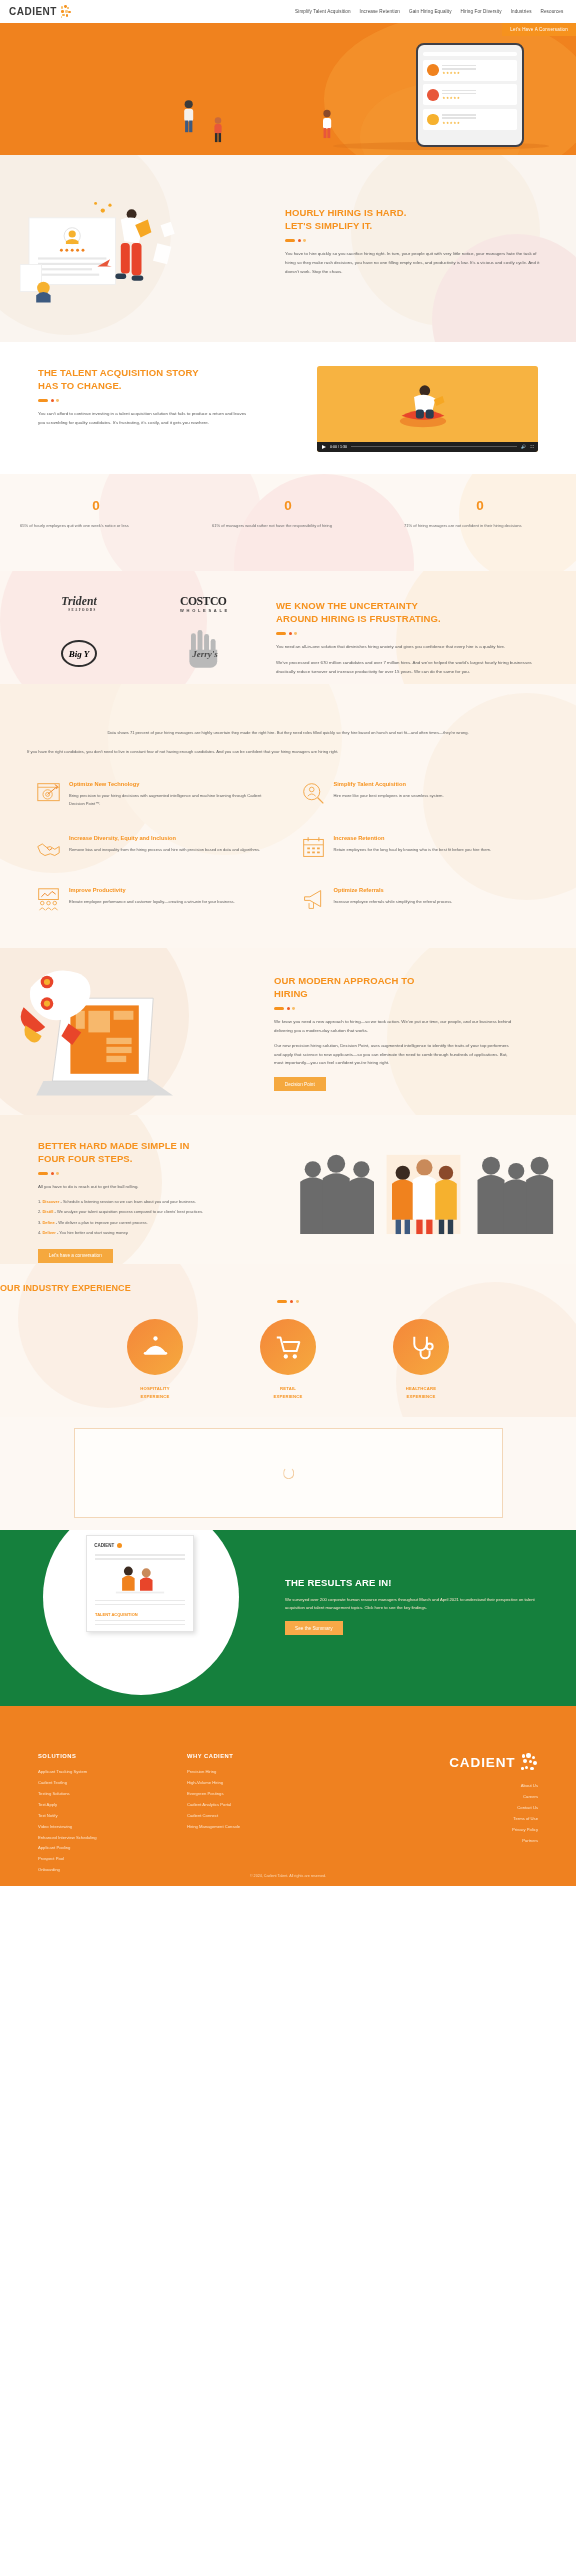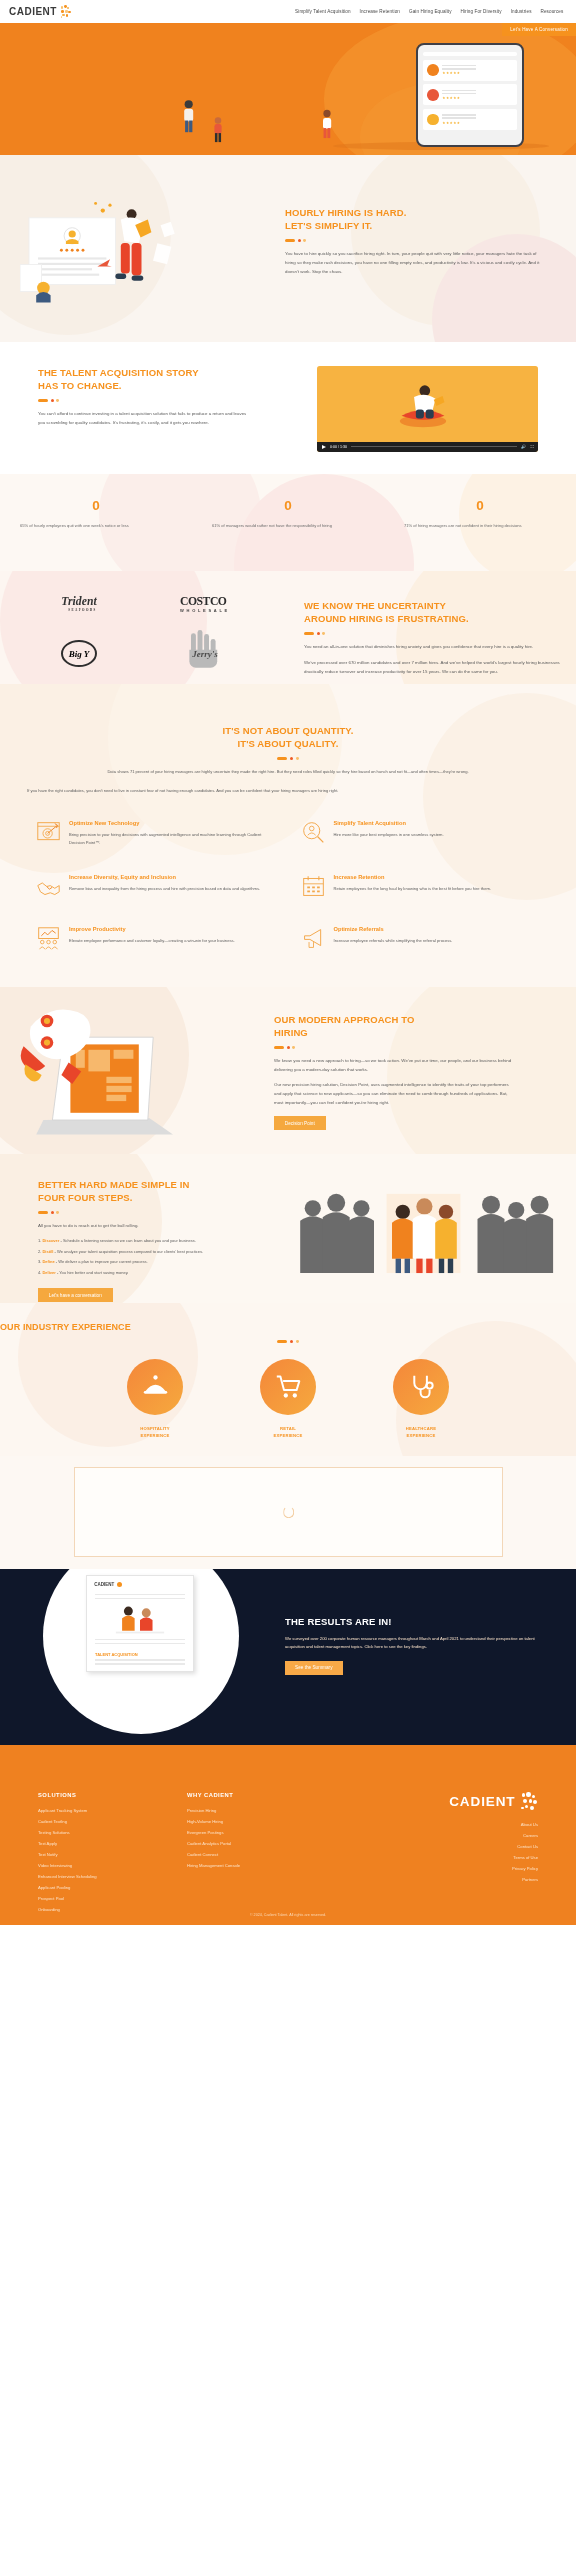--- a/index.html
+++ b/index.html
@@ -88,21 +88,21 @@
   .sec-unc .uc2{position:absolute;right:-36px;top:-36px;width:216px;height:216px;border-radius:50%;background:#fcf0e2;}
   .logos { position:absolute; left:16px; top:7.2px; width:252px; z-index:3;}
   .logo-item { height:50px; display:flex; align-items:center; justify-content:center; }
   .logo-costco { font-size:11.7px; font-weight:800; color:#2b2b2b; letter-spacing:-0.5px; font-family:"Liberation Serif", serif;}
   .logo-costco small { display:block; font-size:4px; letter-spacing:2.7px; color:#444; text-align:center; font-family:"Liberation Sans",sans-serif;}
   .logo-trident { font-size:11.7px; font-style:italic; font-weight:700; color:#333; font-family:"Liberation Serif", serif;}
   .logo-trident small { display:block; font-size:3.2px; letter-spacing:1.4px; text-align:right; font-style:normal;}
   .logo-bigy { width:36px;height:27px;border-radius:50%;border:2.2px solid #2e2e2e; display:flex;align-items:center;justify-content:center;
                font-family:"Liberation Serif",serif; font-weight:700; font-size:9px; font-style:italic;}
   .logo-jerry { font-size:9px; font-weight:700; color:#4a4a4a; font-family:"Liberation Serif",serif; font-style:italic;}
-  .unc-txt { position:absolute; left:304px; top:29px; width:261px; z-index:4;}
+  .unc-txt { position:absolute; left:276px; top:29px; width:261px; z-index:4;}
 
   
   .sec-qual { background:#fdf7f1; position:relative; overflow:hidden; padding:41px 0 0;}
   .sec-qual .qc1{position:absolute;left:-54px;top:-27px;width:216px;height:216px;border-radius:50%;background:#fbf0e4;}
   .sec-qual .qc2{position:absolute;left:108px;top:-63px;width:234px;height:234px;border-radius:50%;background:#fcf3e8;}
   .sec-qual .qc3{position:absolute;right:-54px;top:9px;width:207px;height:207px;border-radius:50%;background:#fbf1e6;}
   .qual-head { text-align:center; position:relative; z-index:3;}
   .qual-head .h2-orange{font-size:9.5px;}
   .qual-head .dots{justify-content:center;}
   .qual-p { position:relative; z-index:3; font-size:4.1px; color:#5d5d5d; line-height:2.0; text-align:center;
@@ -147,21 +147,21 @@
   .ind-lbl { font-size:4.2px; color:#f6921e; font-weight:700; margin-top:10px; line-height:1.7; letter-spacing:0.2px;}
 
   
   .sec-form { height:113px; background:#fdf8f3; position:relative;}
   .form-box { position:absolute; left:74px; top:10.8px; width:429px; height:90px;
               background:#fffdfa; border:0.9px solid #f3d7b8; }
   .spinner { position:absolute; left:50%; top:50%; transform:translate(-50%,-50%);
              width:11.7px;height:11.7px;border:1.4px solid #f3cda0;border-top-color:transparent;border-radius:50%;}
 
   
-  .sec-res { height:176px; background:#0f172a; position:relative; overflow:hidden;}
+  .sec-res { height:176px; background:#15803d; position:relative; overflow:hidden;}
   .res-circle { position:absolute; left:43px; top:-31px; width:196px; height:196px;
                 border-radius:50%; background:#fff; }
   .res-doc { position:absolute; left:86px; top:5.4px; width:108px; height:97px;
              background:#fff; border:0.9px solid #e4e4e4; box-shadow:1.8px 1.8px 4.5px rgba(0,0,0,.13); }
   .res-doc .rl { height:1.3px; background:#e9e9e9; margin:2.7px 8px;}
   .res-txt { position:absolute; left:285px; top:47px; width:257px; z-index:5;}
   .res-h { color:#fff; font-size:9.5px; font-weight:700; letter-spacing:0.2px;}
   .res-p { color:#fde5cc; font-size:4.2px; line-height:1.95; margin-top:8px;}
   .res-btn { display:inline-block; margin-top:9px; background:#f8a947; color:#fff;
              font-size:4.7px; padding:4.5px 10px; border:0;}
@@ -427,31 +427,20 @@
       <div class="body-txt">You need an all-in-one solution that diminishes hiring anxiety and gives you confidence that every hire is a quality hire.</div>
       <div class="body-txt" style="margin-top:7.2px">We've processed over 670 million candidates and over 7 million hires. And we've helped the world's largest hourly hiring businesses drastically reduce turnover and increase productivity for over 15 years. We can do the same for you.</div>
     </div>
   </div>
 
   <div class="sec-qual">
     <div class="qc1"></div>
     <div class="qc2"></div>
     <div class="qc3"></div>
 
-    <div class="qual-head">
-      <div class="h2-orange">
-        <div>IT'S NOT ABOUT QUANTITY.</div>
-        <div>IT'S ABOUT QUALITY.</div>
-      </div>
-      <div class="dots">
-          <span class="d1"></span>
-          <span class="d2"></span>
-          <span class="d3"></span>
-        </div>
-    </div>
     <div class="qual-p">Data shows 71 percent of your hiring managers are highly uncertain they made the right hire. But they need roles filled quickly so they hire based on hunch and not fit—and often times—they're wrong.</div>
     <div class="qual-p left">If you have the right candidates, you don't need to live in constant fear of not having enough candidates. And you can be confident that your hiring managers are hiring right.</div>
 
     <div class="feat-grid">
 
       <div class="feat">
         <svg class="feat-ico" viewBox="0 0 28 28">
           <rect x="2" y="3" width="24" height="19" fill="none" stroke="#f3a84c" stroke-width="1.1"></rect>
           <line x1="2" y1="7" x2="26" y2="7" stroke="#f3a84c" stroke-width="1"></line>
           <circle cx="13" cy="15" r="5.2" fill="none" stroke="#f3a84c" stroke-width="1"></circle>

